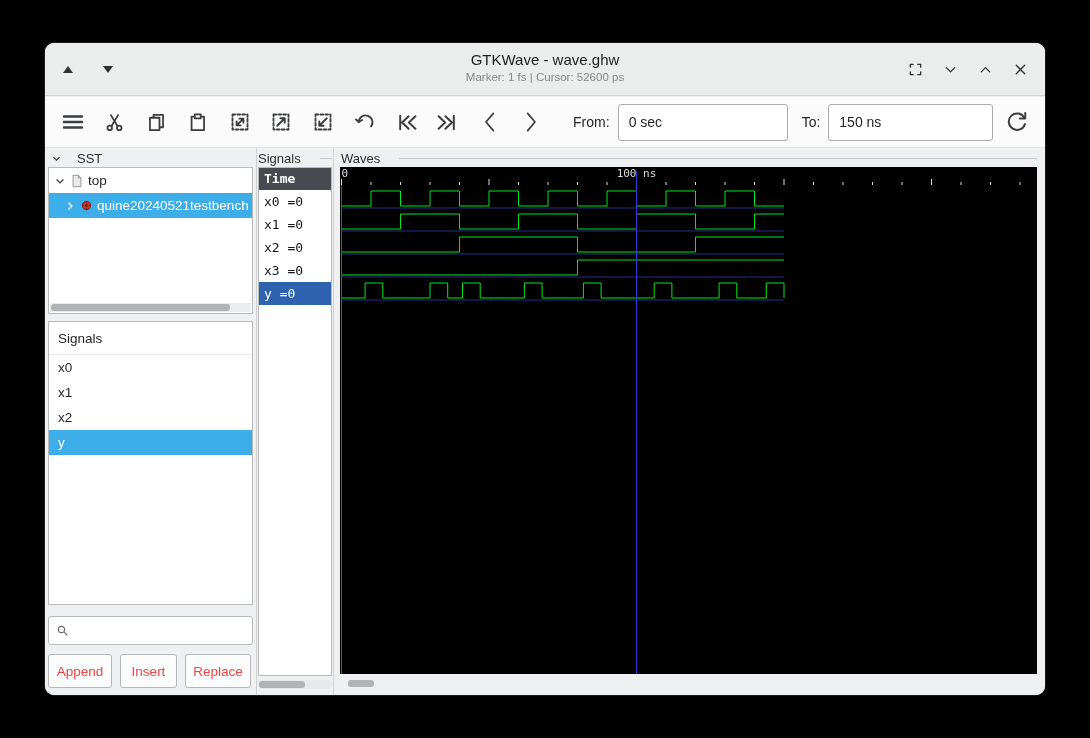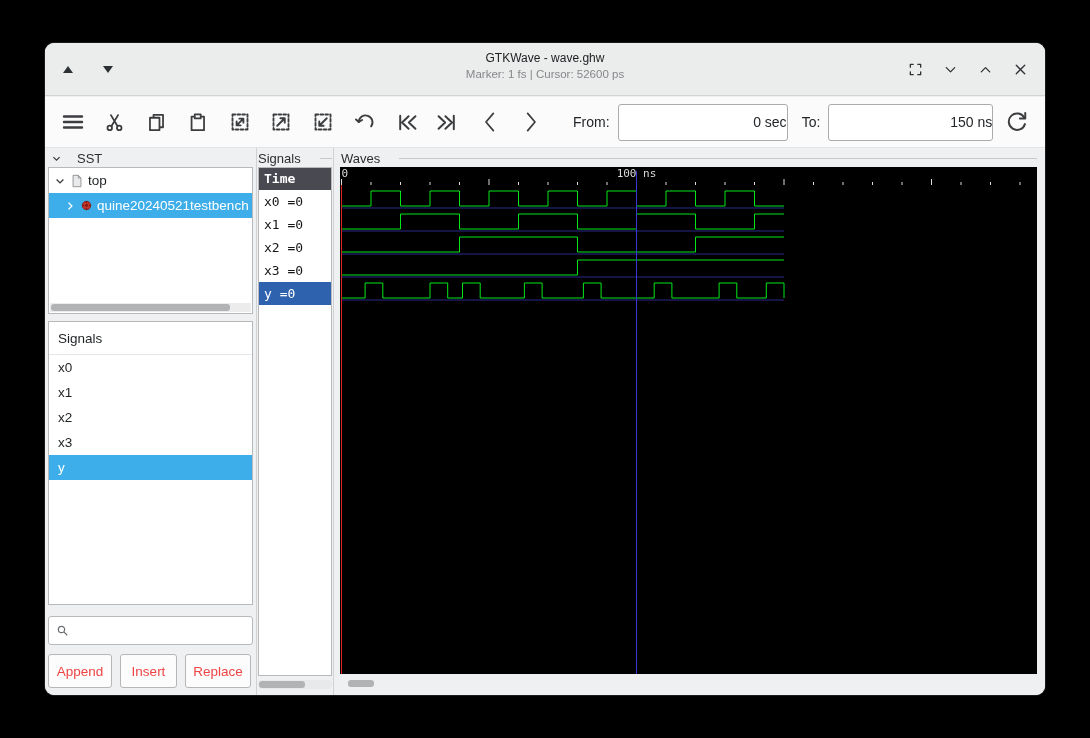--- a/index.html
+++ b/index.html
@@ -10,34 +10,34 @@
             box-shadow:0 0 0 1px #1b1b1b; }
 
   
   .titlebar { position:absolute; left:0; top:0; right:0; height:53px; background:#ebecec;
               border-bottom:1px solid #d2d3d4; }
   .tb-left { position:absolute; left:14px; top:0; height:53px; display:flex; align-items:center; gap:22px; }
   .tb-btn { width:18px; height:18px; display:flex; align-items:center; justify-content:center; cursor:pointer; }
   .tri-up { width:0; height:0; border-left:5.5px solid transparent; border-right:5.5px solid transparent; border-bottom:7px solid #2e3133; }
   .tri-down { width:0; height:0; border-left:5.5px solid transparent; border-right:5.5px solid transparent; border-top:7px solid #2e3133; }
   .tb-center { position:absolute; left:0; right:0; top:8px; text-align:center; pointer-events:none; }
-  .tb-title { font-size:12px; color:#1b1e20; }
+  .tb-title { font-size:15px; color:#1b1e20; }
   .tb-status { font-size:11.5px; color:#85888b; margin-top:3px; }
   .tb-right { position:absolute; right:16px; top:0; height:53px; display:flex; align-items:center; gap:17px; }
   .tb-right svg { stroke:#2e3133; fill:none; stroke-width:1.4; stroke-linecap:round; stroke-linejoin:round; }
 
   
   .toolbar { position:absolute; left:0; top:54px; right:0; height:51px; background:#fbfbfc;
              display:flex; align-items:center; padding-left:14px; border-bottom:1px solid #e2e3e4; }
   .tbtn { width:28px; height:32px; display:flex; align-items:center; justify-content:center;
           margin-right:14px; cursor:pointer; border-radius:3px; }
   .tbtn svg { stroke:#3b3d3f; fill:none; stroke-width:1.5; stroke-linecap:round; stroke-linejoin:round; }
   .tb-label { font-size:14px; color:#232629; margin:0 8px 0 14px; }
   .tb-input { width:170px; height:37px; background:#fff; border:1px solid #ababac; border-radius:3px;
-              font-size:14px; color:#232629; padding-left:18px; font-family:"Liberation Sans",sans-serif; outline:none;text-align:right; }
+              font-size:14px; color:#232629; padding-left:10px; font-family:"Liberation Sans",sans-serif; outline:none; }
   .tb-input.to { width:165px; }
 
   
   .main { position:absolute; left:0; top:105px; right:0; bottom:0; background:#eff0f1; }
   .vline { position:absolute; top:0; bottom:0; width:1px; background:#d0d1d3; }
   .panel-label { font-size:13px; color:#2c2f31; display:flex; align-items:center; gap:15px; }
   .frame-line { flex:1; height:1px; background:#c7c9cb; margin-left:4px; }
 
   
   .left-panel { position:absolute; left:0; top:0; width:211px; height:100%; }
@@ -246,21 +246,20 @@
           <div class="tree-hscroll">
             <div class="thumb"></div>
           </div>
         </div>
 
         <div class="list-box">
           <div class="list-header">Signals</div>
           <div class="sig-row">x0</div>
           <div class="sig-row">x1</div>
           <div class="sig-row">x2</div>
-          <div class="sig-row">x3</div>
           <div class="sig-row selected">y</div>
         </div>
 
         <div class="search-box">
           <svg width="14" height="14" viewBox="0 0 16 16">
               <circle cx="6.3" cy="6.3" r="3.6"></circle>
               <path d="M9 9 L12.8 12.8"></path>
             </svg>
           <input value="" style="">
         </div>

